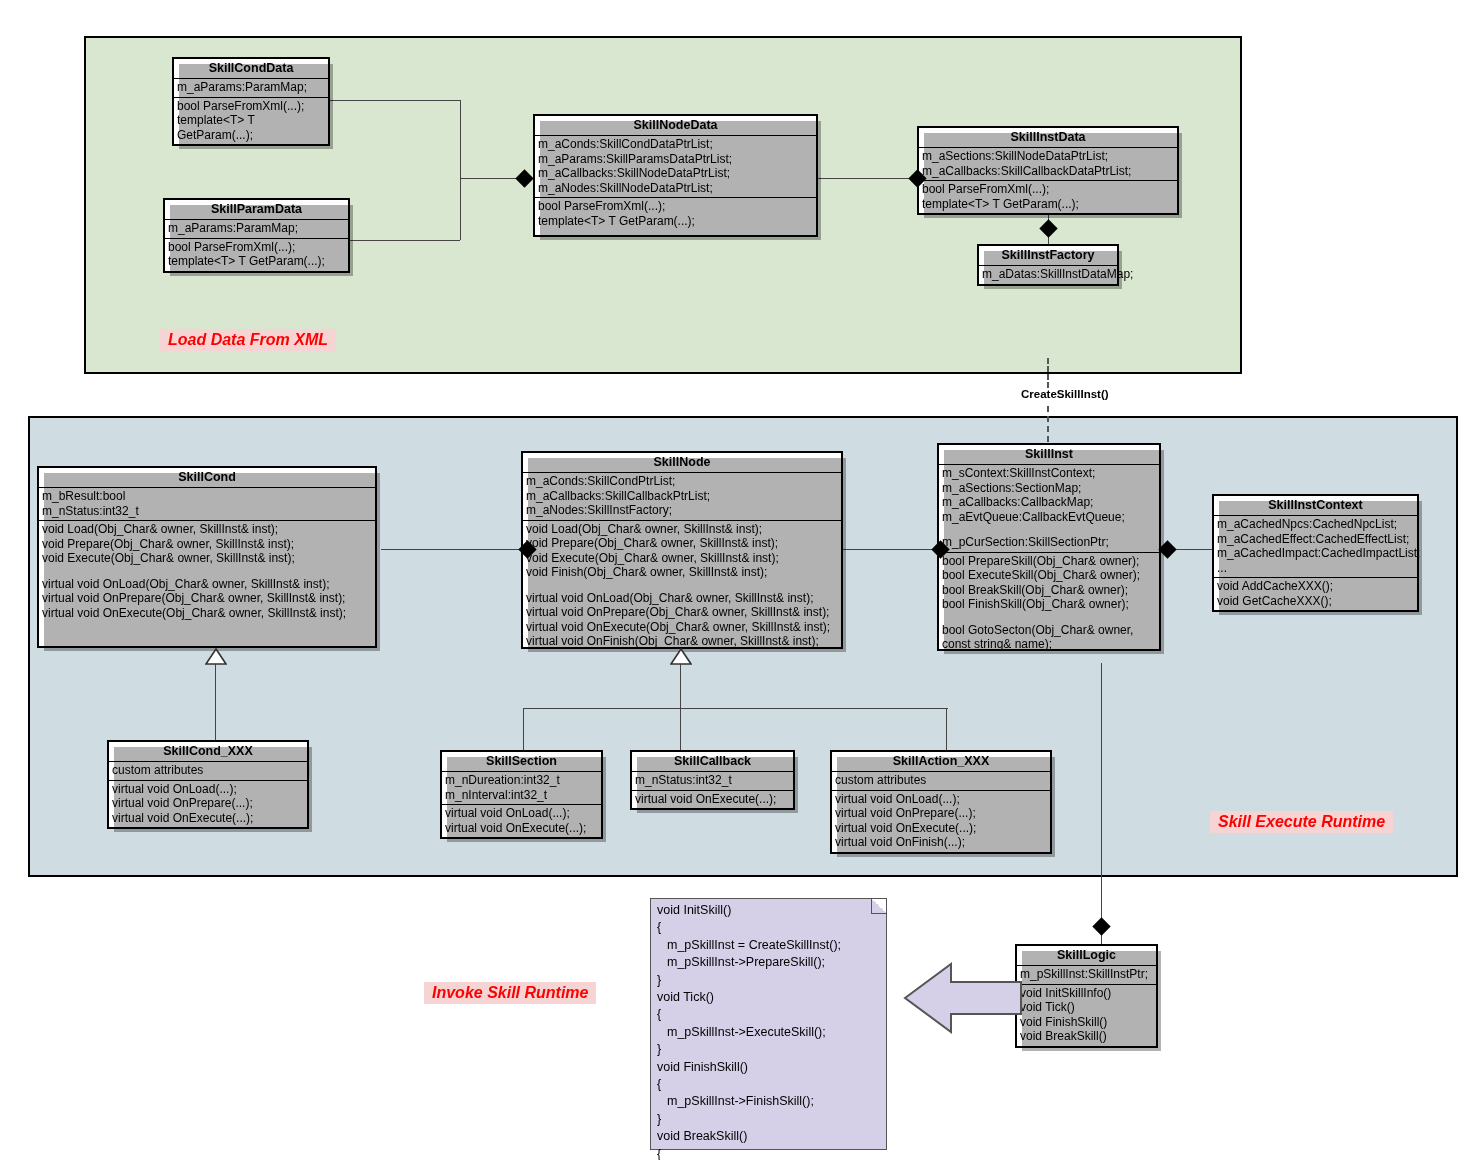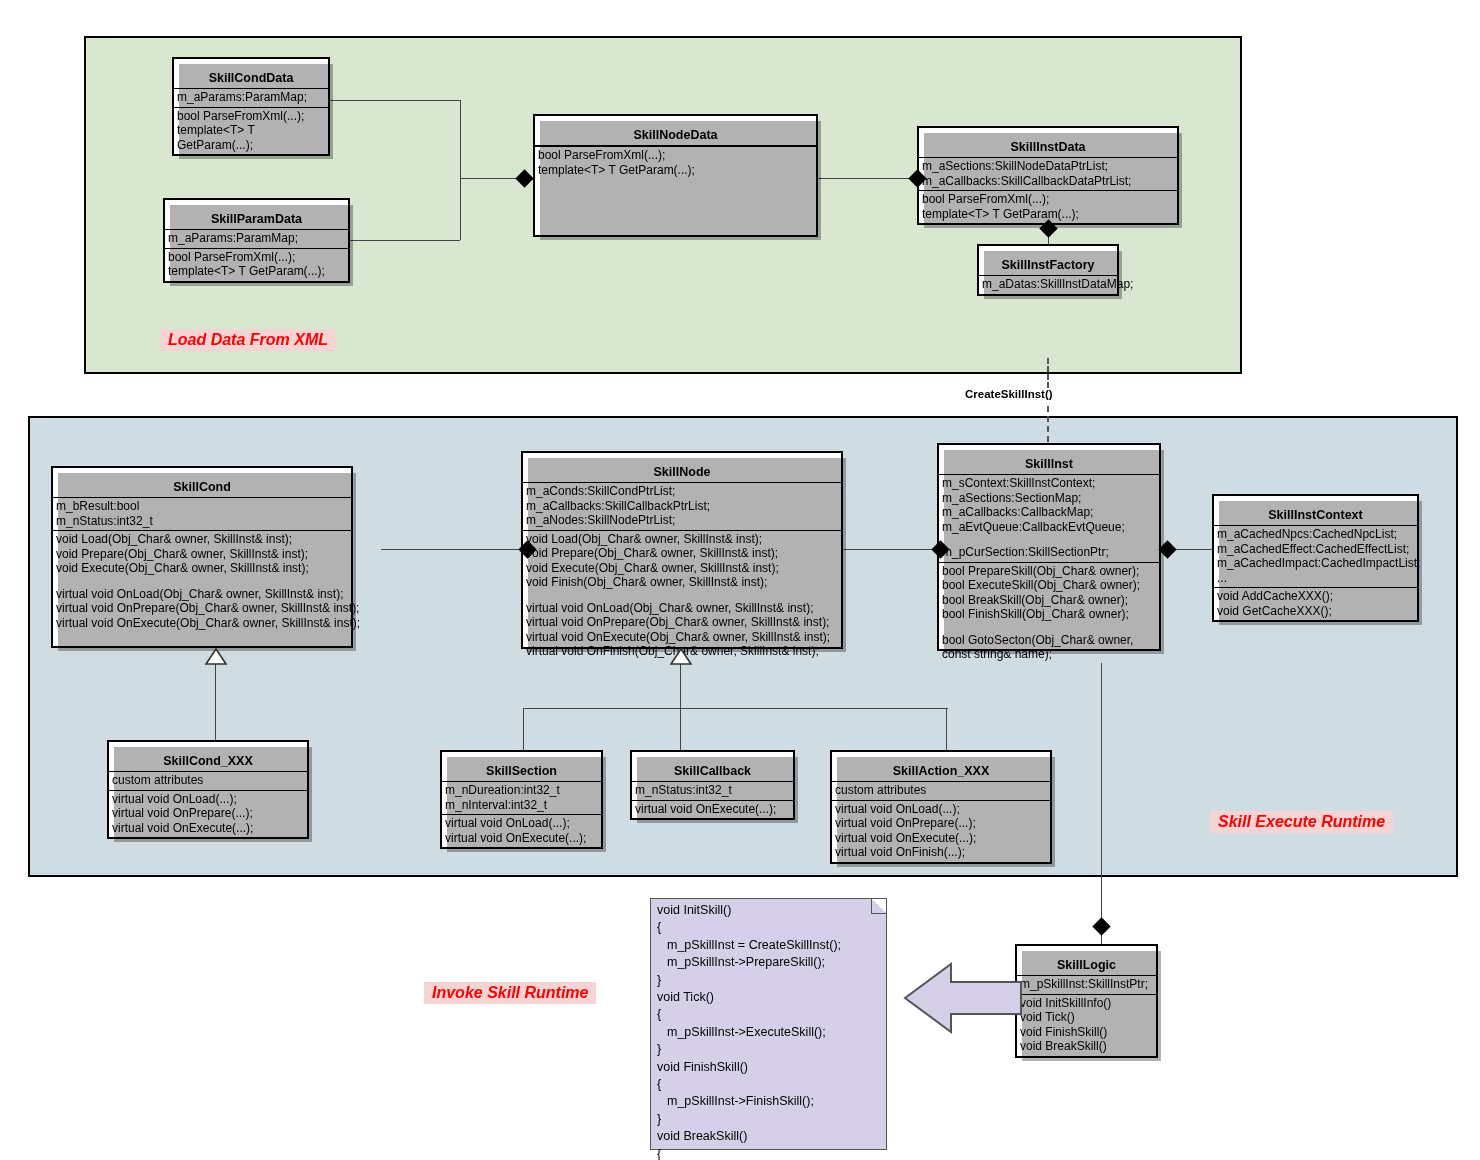--- a/index.html
+++ b/index.html
@@ -10,21 +10,21 @@
   .panel{position:absolute;border:2px solid #000;box-sizing:border-box;}
   .panel.shadow::after{content:"";position:absolute;left:6px;top:6px;width:100%;height:100%;
      background:rgba(0,0,0,.22);z-index:-1;}
   #panel-load{left:84px;top:36px;width:1158px;height:338px;background:#d9e7d0;}
   #panel-runtime{left:28px;top:416px;width:1430px;height:461px;background:#cfdde2;}
 
   
   .uml{position:absolute;background:#fff;border:2px solid #000;box-sizing:border-box;z-index:5;}
   .uml::after{content:"";position:absolute;left:5px;top:5px;width:100%;height:100%;
      background:rgba(0,0,0,.30);z-index:-1;}
-  .uml .title{font-weight:bold;font-size:12.5px;text-align:center;padding:12px 2px 3px;
+  .uml .title{font-weight:bold;font-size:12.5px;text-align:center;padding:2px 2px 3px;
      border-bottom:1.5px solid #000;line-height:14px;white-space:nowrap;}
   .uml .sec{padding:1px 3px 2px;font-size:12px;line-height:14.5px;}
   .uml .sec.divider{border-top:1.5px solid #000;}
   .uml .sec .ln{white-space:nowrap;}
   .uml .sec .ln.wrap{white-space:normal;}
   .uml .sec .sp{height:11px;}
 
   
   .note{position:absolute;background:#d5d0e8;border:1px solid #555;box-sizing:border-box;z-index:5;
      font-size:12.5px;line-height:17.4px;padding:3px 6px;}
@@ -67,21 +67,21 @@
   <div class="diamond" style="left:518px;top:172px;"></div>
 
   <div class="ln-h thin" style="left:818px;top:178px;width:100px;"></div>
   <div class="diamond" style="left:911px;top:172px;"></div>
 
   <div class="ln-v thin" style="left:1048px;top:215px;height:35px;"></div>
   <div class="diamond" style="left:1042px;top:222px;"></div>
 
   <div class="ln-v dash" style="left:1047px;top:358px;height:30px;"></div>
   <div class="ln-v dash" style="left:1047px;top:406px;height:36px;"></div>
-  <div class="label-conn" style="left:965px;top:388px;">CreateSkillInst()</div>
+  <div class="label-conn" style="left:1021px;top:388px;">CreateSkillInst()</div>
 
   <div class="ln-h thin" style="left:381px;top:549px;width:148px;"></div>
   <div class="diamond" style="left:521px;top:543px;"></div>
 
   <div class="ln-h thin" style="left:843px;top:549px;width:100px;"></div>
   <div class="diamond" style="left:934px;top:543px;"></div>
 
   <div class="ln-h thin" style="left:1160px;top:549px;width:60px;"></div>
   <div class="diamond" style="left:1161px;top:543px;"></div>
 
@@ -128,20 +128,26 @@
         <div class="ln">m_aParams:ParamMap;</div>
       </div>
     <div class="sec divider">
         <div class="ln">bool ParseFromXml(...);</div>
         <div class="ln">template&lt;T&gt; T GetParam(...);</div>
       </div>
   </div>
 
   <div class="uml" id="c-skillnodedata" style="left:533px;top:114px;width:285px;height:123px;">
     <div class="title">SkillNodeData</div>
+    <div class="sec">
+        <div class="ln">m_aConds:SkillCondDataPtrList;</div>
+        <div class="ln">m_aParams:SkillParamsDataPtrList;</div>
+        <div class="ln">m_aCallbacks:SkillNodeDataPtrList;</div>
+        <div class="ln">m_aNodes:SkillNodeDataPtrList;</div>
+      </div>
     <div class="sec divider">
         <div class="ln">bool ParseFromXml(...);</div>
         <div class="ln">template&lt;T&gt; T GetParam(...);</div>
       </div>
   </div>
 
   <div class="uml" id="c-skillinstdata" style="left:917px;top:126px;width:262px;">
     <div class="title">SkillInstData</div>
     <div class="sec">
         <div class="ln">m_aSections:SkillNodeDataPtrList;</div>
@@ -153,21 +159,21 @@
       </div>
   </div>
 
   <div class="uml" id="c-skillinstfactory" style="left:977px;top:244px;width:142px;">
     <div class="title">SkillInstFactory</div>
     <div class="sec">
         <div class="ln wrap">m_aDatas:SkillInstDataMap;</div>
       </div>
   </div>
 
-  <div class="uml" id="c-skillcond" style="left:51px;top:466px;width:302px;height:182px;">
+  <div class="uml" id="c-skillcond" style="left:37px;top:466px;width:340px;height:182px;">
     <div class="title">SkillCond</div>
     <div class="sec">
         <div class="ln">m_bResult:bool</div>
         <div class="ln">m_nStatus:int32_t</div>
       </div>
     <div class="sec divider">
         <div class="ln">void Load(Obj_Char&amp; owner, SkillInst&amp; inst);</div>
         <div class="ln">void Prepare(Obj_Char&amp; owner, SkillInst&amp; inst);</div>
         <div class="ln">void Execute(Obj_Char&amp; owner, SkillInst&amp; inst);</div>
         <div class="sp"></div>
@@ -175,21 +181,21 @@
         <div class="ln">virtual void OnPrepare(Obj_Char&amp; owner, SkillInst&amp; inst);</div>
         <div class="ln">virtual void OnExecute(Obj_Char&amp; owner, SkillInst&amp; inst);</div>
       </div>
   </div>
 
   <div class="uml" id="c-skillnode" style="left:521px;top:451px;width:322px;height:198px;">
     <div class="title">SkillNode</div>
     <div class="sec">
         <div class="ln">m_aConds:SkillCondPtrList;</div>
         <div class="ln">m_aCallbacks:SkillCallbackPtrList;</div>
-        <div class="ln">m_aNodes:SkillNodePtrList;</div>
+        <div class="ln">m_aNodes:SkillInstFactory;</div>
       </div>
     <div class="sec divider">
         <div class="ln">void Load(Obj_Char&amp; owner, SkillInst&amp; inst);</div>
         <div class="ln">void Prepare(Obj_Char&amp; owner, SkillInst&amp; inst);</div>
         <div class="ln">void Execute(Obj_Char&amp; owner, SkillInst&amp; inst);</div>
         <div class="ln">void Finish(Obj_Char&amp; owner, SkillInst&amp; inst);</div>
         <div class="sp"></div>
         <div class="ln">virtual void OnLoad(Obj_Char&amp; owner, SkillInst&amp; inst);</div>
         <div class="ln">virtual void OnPrepare(Obj_Char&amp; owner, SkillInst&amp; inst);</div>
         <div class="ln">virtual void OnExecute(Obj_Char&amp; owner, SkillInst&amp; inst);</div>

